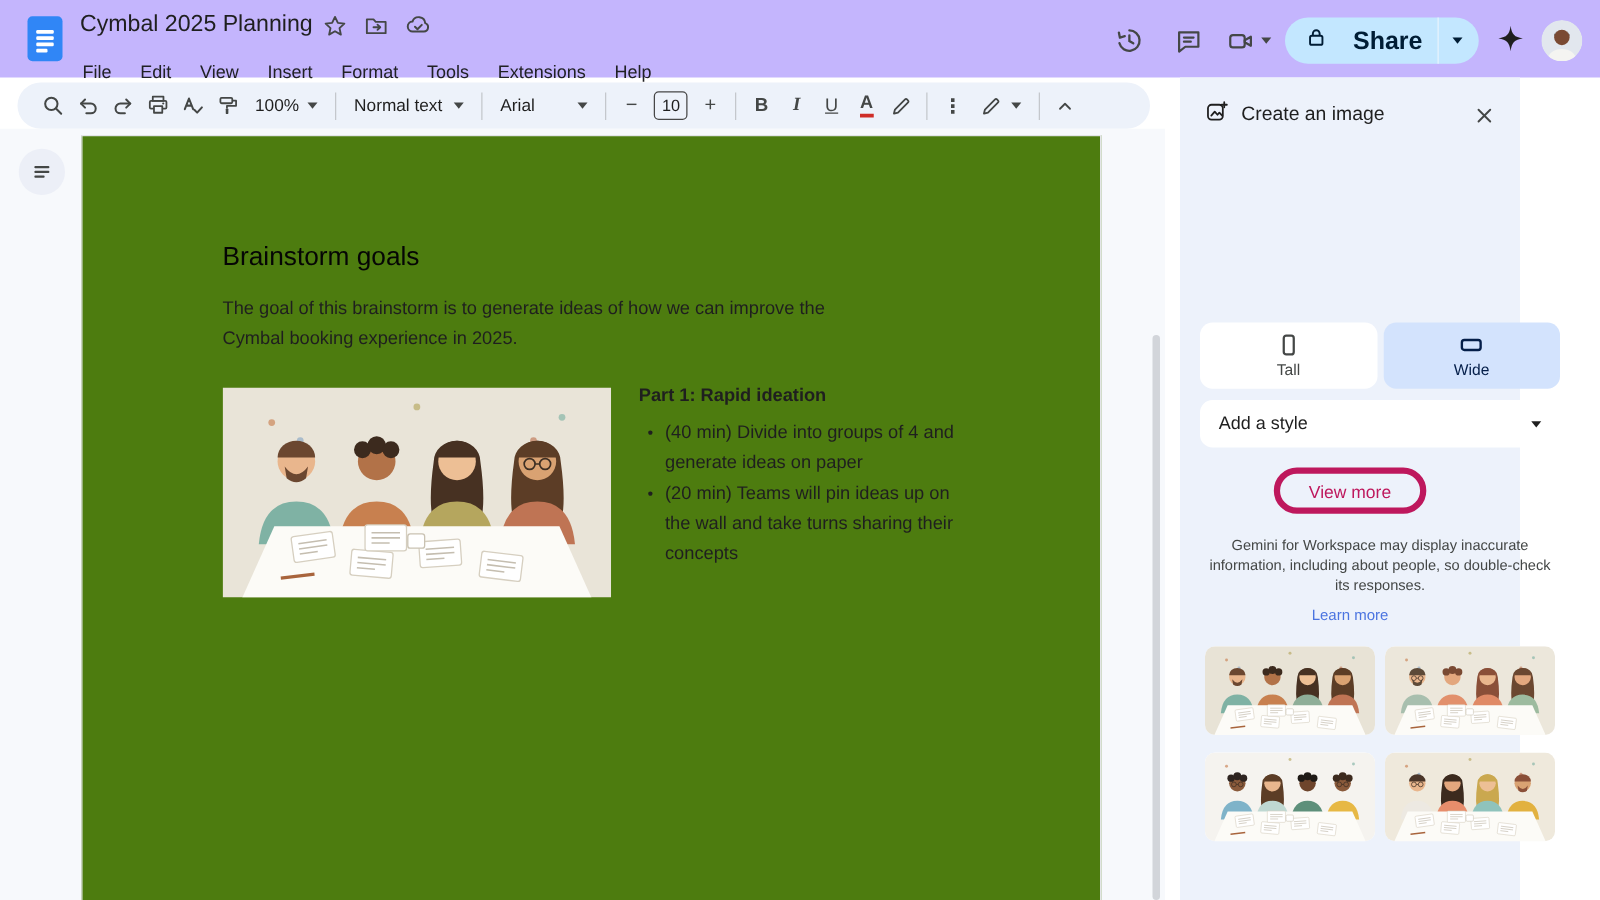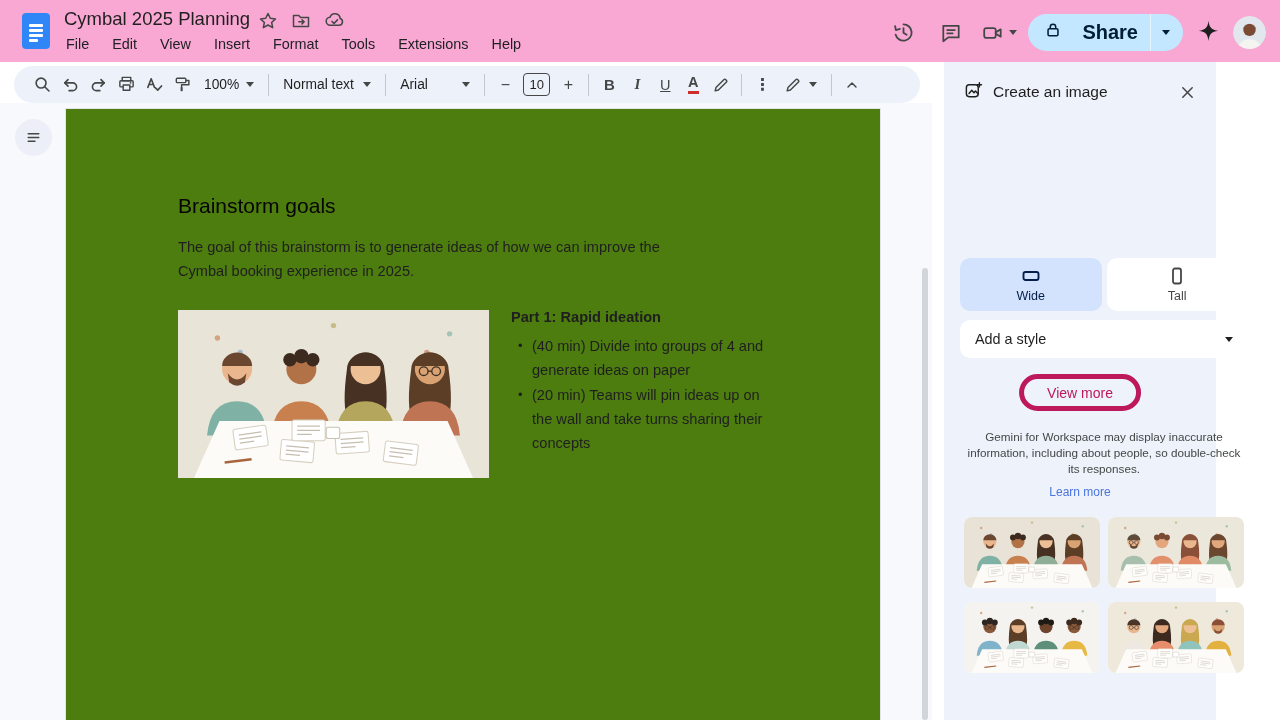--- a/index.html
+++ b/index.html
@@ -1,30 +1,30 @@
 <!DOCTYPE html>
 <html><head>
 <meta charset="utf-8">
 <style>
   * { margin:0; padding:0; box-sizing:border-box; }
   html,body { width:1280px; height:720px; overflow:hidden; }
   body { font-family:"Liberation Sans","DejaVu Sans",sans-serif; background:#fff; color:#1f1f1f; }
   #app { position:relative; width:1280px; height:720px; background:#fff; }
 
   
-  .topbar { position:absolute; left:0; top:0; width:1280px; height:62px; background:#f9a8d4; }
+  .topbar { position:absolute; left:0; top:0; width:1280px; height:62px; background:#c4b5fd; }
   .docs-icon { position:absolute; left:22px; top:13px; width:28px; height:36px; background:#3086f6; border-radius:4px; }
   .docs-icon i { position:absolute; left:7px; height:2.6px; background:#fff; border-radius:1px; }
   .docs-icon i:nth-child(1){ top:11px; width:14px; }
   .docs-icon i:nth-child(2){ top:16px; width:14px; }
   .docs-icon i:nth-child(3){ top:21px; width:14px; }
   .docs-icon i:nth-child(4){ top:26px; width:9px; }
   .doc-title { position:absolute; left:64px; top:8px; font-size:18.5px; color:#1f1f1f; white-space:nowrap; }
   .title-icons { position:absolute; left:258px; top:10px; display:flex; gap:13px; align-items:center; color:#444746; }
-  .menus { position:absolute; left:63px; top:34px; display:flex; font-size:14.4px; color:#202124; }
+  .menus { position:absolute; left:63px; top:48px; display:flex; font-size:14.4px; color:#202124; }
   .menus span { margin-right:17px; padding:2px 3px; border-radius:4px; cursor:default; }
   .topbar-right { position:absolute; right:14px; top:14px; display:flex; align-items:center; gap:10px; }
   .tb-round { width:38px; height:36px; display:flex; align-items:center; justify-content:center; }
   .share-btn { display:flex; align-items:center; height:37px; background:#c3e7ff; border-radius:19px; color:#001d35; }
   .share-main { display:flex; align-items:flex-end; gap:20px; padding:0 12px 0 16px; font-size:20px; font-weight:600; }
   .share-div { width:1px; height:37px; background:#e7f4fe; }
   .share-caret { padding:0 13px 0 11px; display:flex; align-items:center; }
   .caret { width:0; height:0; border-left:4.5px solid transparent; border-right:4.5px solid transparent; border-top:5.5px solid #444746; }
   .share-caret .caret { border-top-color:#001d35; }
   .avatar { width:33px; height:33px; border-radius:50%; overflow:hidden; }
@@ -348,31 +348,31 @@
       <span class="panel-title">Create an image</span>
       <span class="panel-close">
         <svg width="17" height="17" viewBox="0 0 20 20" fill="none" stroke="#444746" stroke-width="1.8" stroke-linecap="round">
             <path d="M4.5 4.5 l11 11 M15.5 4.5 l-11 11"></path>
           </svg>
       </span>
     </div>
 
 
     <div class="chips">
+      <div class="chip">
+        <svg width="18" height="18" viewBox="0 0 18 18" fill="none" stroke="currentColor" stroke-width="1.8">
+            <rect x="5" y="1.5" width="8" height="15" rx="2"></rect>
+          </svg>
+        <span class="chip-label">Tall</span>
+      </div>
       <div class="chip selected">
         <svg width="18" height="18" viewBox="0 0 18 18" fill="none" stroke="currentColor" stroke-width="1.9">
             <rect x="1.5" y="5" width="15" height="8" rx="2"></rect>
           </svg>
         <span class="chip-label">Wide</span>
-      </div>
-      <div class="chip">
-        <svg width="18" height="18" viewBox="0 0 18 18" fill="none" stroke="currentColor" stroke-width="1.8">
-            <rect x="5" y="1.5" width="8" height="15" rx="2"></rect>
-          </svg>
-        <span class="chip-label">Tall</span>
       </div>
     </div>
 
     <div class="style-bar">
       <span>Add a style</span>
       <span class="caret"></span>
     </div>
 
     <button class="view-more">View more</button>
 

